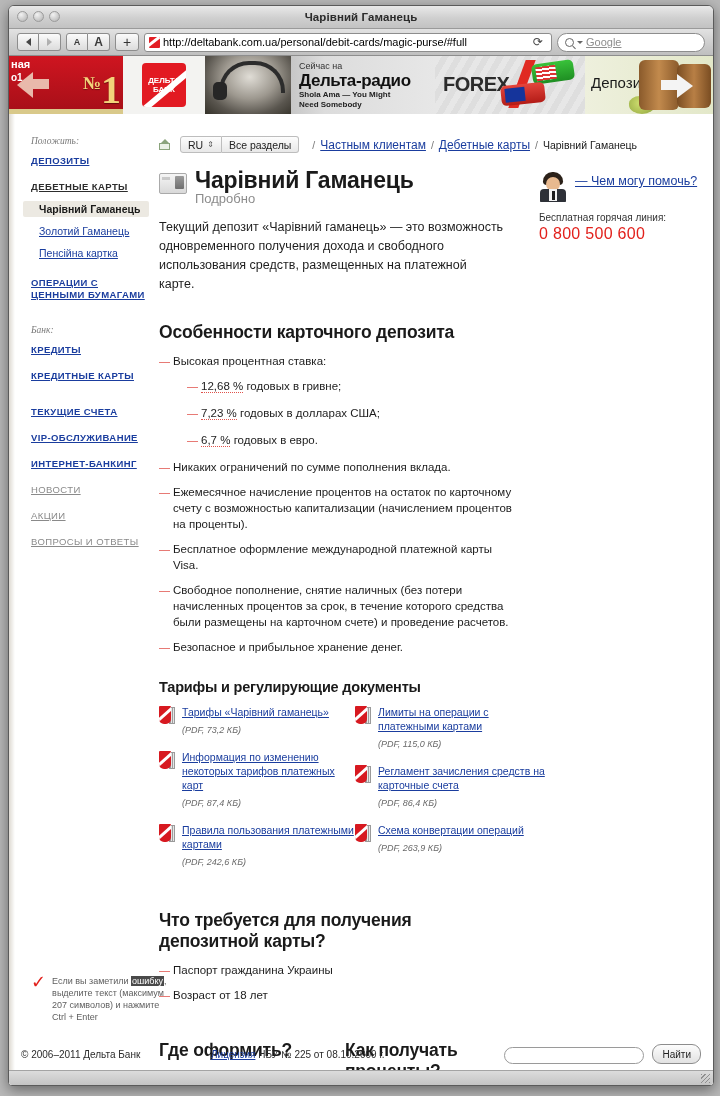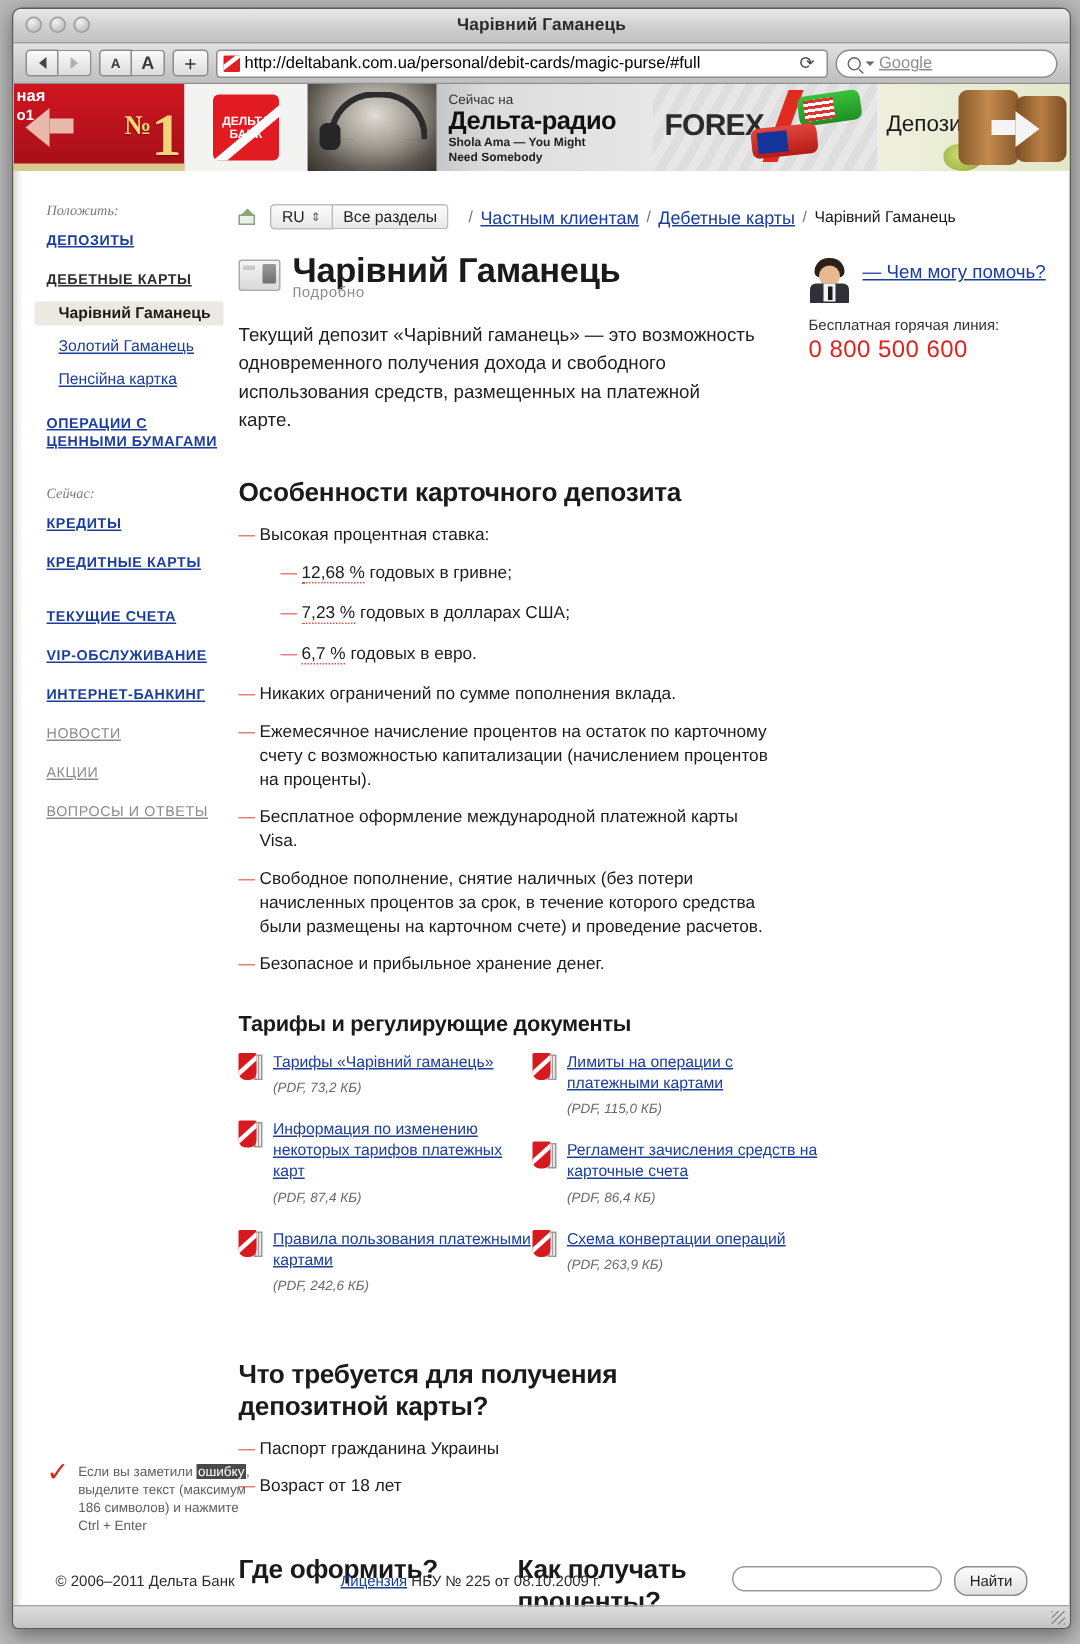--- a/index.html
+++ b/index.html
@@ -304,21 +304,21 @@
     content:""; position:absolute; left:2px; top:3px; width:8px;height:3px;background:#c9c9c9;
   }
   .card-ic::after {
     content:""; position:absolute; right:2px; top:2px; width:9px; height:13px;
     background: linear-gradient(to bottom,#9b9b9b,#6f6f6f); border-radius:1px;
   }
   h1.page-title {
     font-size: 23px; font-weight: bold; color:#1a1a1a; margin:0;
     letter-spacing: -.2px; line-height: 27px;
   }
-  .podrobno { font-size:10px; color:#8c8c8c; margin: -3px 0 0 0; font-family: Liberation Mono, monospace;}
+  .podrobno { font-size:13px; color:#8c8c8c; margin: -3px 0 0 0;}
 
   .intro {
     font-size: 12.5px; color:#1e1e1e; line-height: 19px;
     margin-top: 12px; max-width: 345px;
   }
 
   h2.sec {
     font-size: 17.5px; font-weight: bold; color: #1a1a1a;
     margin: 28px 0 10px 0; letter-spacing: -.2px;
   }
@@ -400,27 +400,27 @@
   .check {
     font-size: 18px; color:#e2211c; line-height: 14px; flex:none; font-family:"DejaVu Sans",sans-serif;
   }
   .errtxt { font-size: 9px; color:#5e5e5e; line-height: 12px; }
   .errtxt mark { background:#4a4a4a; color:#fff; padding:0 1px; }
 
   .footer {
     position: absolute; left: 0; right: 0; bottom: 16px;
     height: 30px;
     display: flex; align-items: center;
-    padding: 0 28px; box-sizing: border-box;
+    padding: 0 12px; box-sizing: border-box;
     font-size: 10px; color: #2b2b2b;
   }
   .copy { width: 190px; }
   .lic { flex: 1; }
   .lic a { color:#1a3d9e; text-decoration:underline; }
-  .footer-search { display:flex; align-items:flex-start; gap:8px;}
+  .footer-search { display:flex; align-items:flex-end; gap:8px;}
   .fs-input {
     width: 140px; height: 17px; border:1px solid #9a9a9a; border-radius: 9px;
     background:#fff; box-sizing:border-box;
   }
   .fs-btn {
     height: 18px; padding: 0 9px; border:1px solid #8d8d8d; border-radius:9px;
     background: linear-gradient(to bottom,#fdfdfd,#e2e2e2);
     font-size: 10px; color:#1f1f1f; display:flex;align-items:center;
   }
   .win-bottom {
@@ -536,21 +536,21 @@
           <li>
               <a>Золотий Гаманець</a>
             </li>
           <li>
               <a>Пенсійна картка</a>
             </li>
         </ul>
         <div class="sb-gap"></div>
         <a class="sb-link">ОПЕРАЦИИ С ЦЕННЫМИ БУМАГАМИ</a>
         <div class="sb-gap"></div>
-        <div class="sb-label">Сейчас:</div>
+        <div class="sb-label">Банк:</div>
         <a class="sb-link">КРЕДИТЫ</a>
         <a class="sb-link">КРЕДИТНЫЕ КАРТЫ</a>
         <div class="sb-gap"></div>
         <a class="sb-link">ТЕКУЩИЕ СЧЕТА</a>
         <a class="sb-link">VIP-ОБСЛУЖИВАНИЕ</a>
         <a class="sb-link">ИНТЕРНЕТ-БАНКИНГ</a>
         <a class="sb-link dim">НОВОСТИ</a>
         <a class="sb-link dim">АКЦИИ</a>
         <a class="sb-link dim">ВОПРОСЫ И ОТВЕТЫ</a>
       </div>
@@ -702,21 +702,21 @@
         </div>
 
       </div>
     </div>
 
     <div class="errbox">
       <span class="check">✓</span>
       <div class="errtxt">
         <span>Если вы заметили </span><mark>ошибку</mark><span>,</span><br>
         <span>выделите текст (максимум</span><br>
-        <span>186 символов) и нажмите</span><br>
+        <span>207 символов) и нажмите</span><br>
         <span>Ctrl + Enter</span>
       </div>
     </div>
 
     <div class="footer">
       <div class="copy">© 2006–2011 Дельта Банк</div>
       <div class="lic">
         <a>Лицензия</a><span> НБУ № 225 от 08.10.2009 г.</span>
       </div>
       <div class="footer-search">

